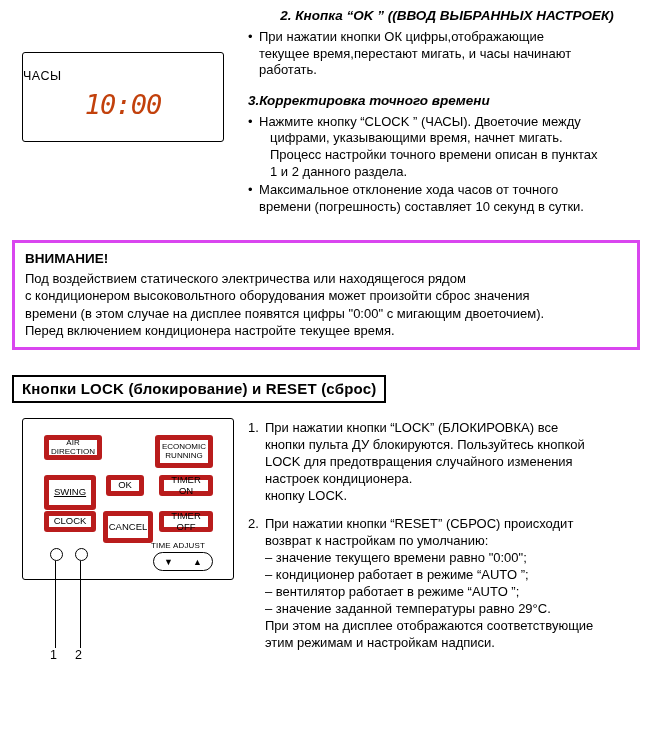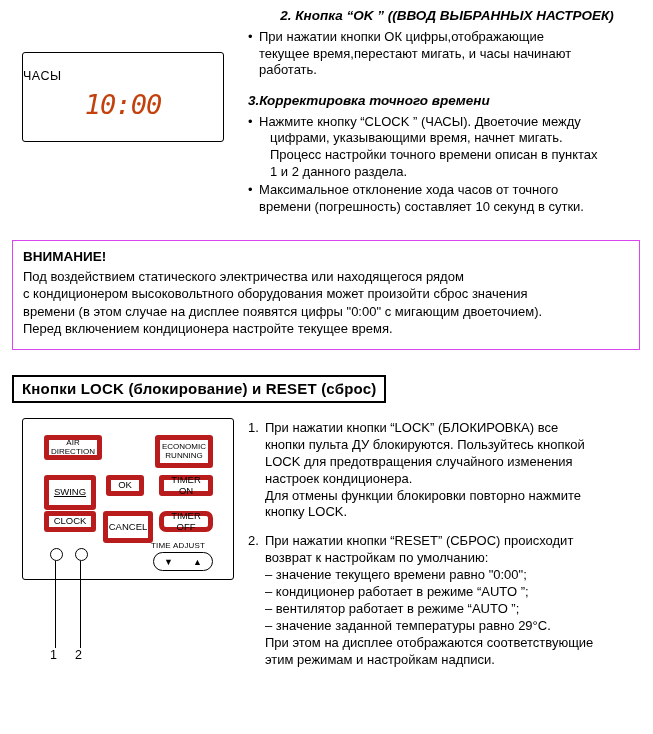--- a/index.html
+++ b/index.html
@@ -101,21 +101,21 @@
     padding-left: 11px;
   }
 
   
   .attention-box {
     position: absolute;
     left: 12px;
     top: 240px;
     width: 628px;
     height: 110px;
-    border: 1px solid #d946ef;
+    border: 3px solid #d946ef;
     box-sizing: border-box;
     padding: 8px 10px 0 10px;
   }
   .attention-title {
     font-size: 13.5px;
     font-weight: bold;
     margin-bottom: 4px;
   }
   .attention-line {
     font-size: 13px;
@@ -279,21 +279,21 @@
 DIRECTION</div>
     <div class="btn" style="left:132px; top:16px; width:58px; height:33px; white-space:pre;">ECONOMIC
 RUNNING</div>
 
     <div class="btn big-label" style="left:21px; top:56px; width:52px; height:35px;text-decoration:underline;">SWING</div>
     <div class="btn big-label" style="left:83px; top:56px; width:38px; height:21px;">OK</div>
     <div class="btn big-label" style="left:136px; top:56px; width:54px; height:21px;">TIMER ON</div>
 
     <div class="btn big-label" style="left:21px; top:92px; width:52px; height:21px;">CLOCK</div>
     <div class="btn big-label" style="left:80px; top:92px; width:50px; height:32px;">CANCEL</div>
-    <div class="btn big-label" style="left:136px; top:92px; width:54px; height:21px;border-radius:7px;">TIMER OFF</div>
+    <div class="btn big-label" style="left:136px; top:92px; width:54px; height:21px;">TIMER OFF</div>
 
     <div class="circle-btn" style="left:27px; top:129px;"></div>
     <div class="circle-btn" style="left:52px; top:129px;"></div>
 
     <div class="time-adjust-label" style="left:128px; top:122px;">TIME ADJUST</div>
     <div class="arrow-pill" style="left:130px; top:133px; width:60px; height:19px;">
       <span>▼</span>
       <span>▲</span>
     </div>
   </div>
@@ -305,21 +305,20 @@
 
   <div class="list-col">
 
     <div class="num-item">
       <div class="num-mark">1.</div>
       <div class="num-body">
         <div>При нажатии кнопки “LOCK” (БЛОКИРОВКА) все</div>
         <div>кнопки пульта ДУ блокируются. Пользуйтесь кнопкой</div>
         <div>LOCK для предотвращения случайного изменения</div>
         <div>настроек кондиционера.</div>
-        <div>Для отмены функции блокировки повторно нажмите</div>
         <div>кнопку LOCK.</div>
       </div>
     </div>
 
     <div class="num-item">
       <div class="num-mark">2.</div>
       <div class="num-body">
         <div>При нажатии кнопки “RESET” (СБРОС) происходит</div>
         <div>возврат к настройкам по умолчанию:</div>
         <div class="sub-line">– значение текущего времени равно "0:00";</div>

